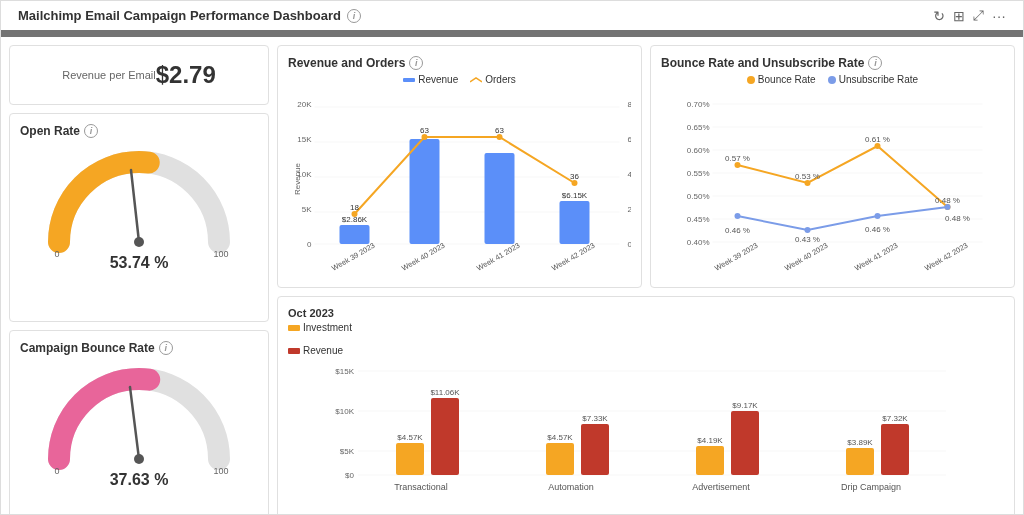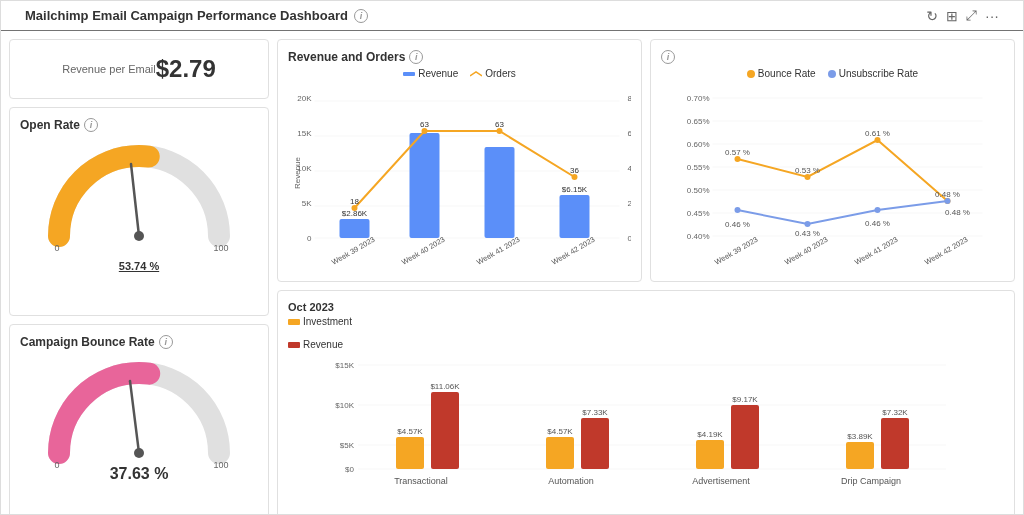--- a/index.html
+++ b/index.html
@@ -15,22 +15,22 @@
       background: #fff;
       border: 1px solid #ddd;
       overflow: hidden;
       display: flex;
       flex-direction: column;
     }
     .header {
       display: flex;
       align-items: center;
       justify-content: space-between;
-      padding: 6px 24px;
-      border-bottom: 1px solid #737373;
+      padding: 6px 17px;
+      border-bottom: 7px solid #737373;
       background: #fff;
       height: 36px;
     }
     .header-left {
       display: flex;
       align-items: center;
       gap: 6px;
       font-size: 13px;
       font-weight: 600;
       color: #333;
@@ -187,21 +187,21 @@
             <path d="M 20 100 A 80 80 0 0 1 180 100" fill="none" stroke="#e0e0e0" stroke-width="22" stroke-linecap="round"></path>
 
             <path d="M 20 100 A 80 80 0 0 1 180 100" fill="none" stroke="#F5A623" stroke-width="22" stroke-linecap="round" stroke-dasharray="251.3" stroke-dashoffset="116"></path>
 
             <line x1="100" y1="100" x2="92" y2="28" stroke="#555" stroke-width="2.5" stroke-linecap="round"></line>
             <circle cx="100" cy="100" r="5" fill="#555"></circle>
 
             <text x="18" y="115" font-size="9" fill="#666" text-anchor="middle">0</text>
             <text x="182" y="115" font-size="9" fill="#666" text-anchor="middle">100</text>
           </svg>
-          <div class="gauge-value" style="font-size:11px;font-weight:700;margin-top:14px;text-decoration:underline;">53.74 %</div>
+          <div class="gauge-value" style="font-size:16px;font-weight:700;margin-top:2px;">53.74 %</div>
         </div>
       </div>
 
       <div class="card click-rate-card">
         <div class="card-title">
           <span>Campaign Bounce Rate</span>
           <span class="info-icon">i</span>
         </div>
         <div class="gauge-container">
           <svg class="gauge-svg" width="200" height="110" viewBox="0 0 200 110">
@@ -286,20 +286,21 @@
 
         <text x="65" y="170" font-size="7.5" fill="#555" text-anchor="middle" transform="rotate(-30,65,170)">Week 39 2023</text>
         <text x="135" y="170" font-size="7.5" fill="#555" text-anchor="middle" transform="rotate(-30,135,170)">Week 40 2023</text>
         <text x="210" y="170" font-size="7.5" fill="#555" text-anchor="middle" transform="rotate(-30,210,170)">Week 41 2023</text>
         <text x="285" y="170" font-size="7.5" fill="#555" text-anchor="middle" transform="rotate(-30,285,170)">Week 42 2023</text>
       </svg>
     </div>
 
     <div class="card" style="grid-row:1;grid-column:3;">
       <div class="card-title">
+        <span>Bounce Rate and Unsubscribe Rate</span>
         <span class="info-icon">i</span>
       </div>
       <div class="legend">
         <div class="legend-item">
           <span style="width:8px;height:8px;border-radius:50%;background:#F5A623;display:inline-block;"></span>
           <span>Bounce Rate</span>
         </div>
         <div class="legend-item">
           <span style="width:8px;height:8px;border-radius:50%;background:#7B9CE8;display:inline-block;"></span>
           <span>Unsubscribe Rate</span>

